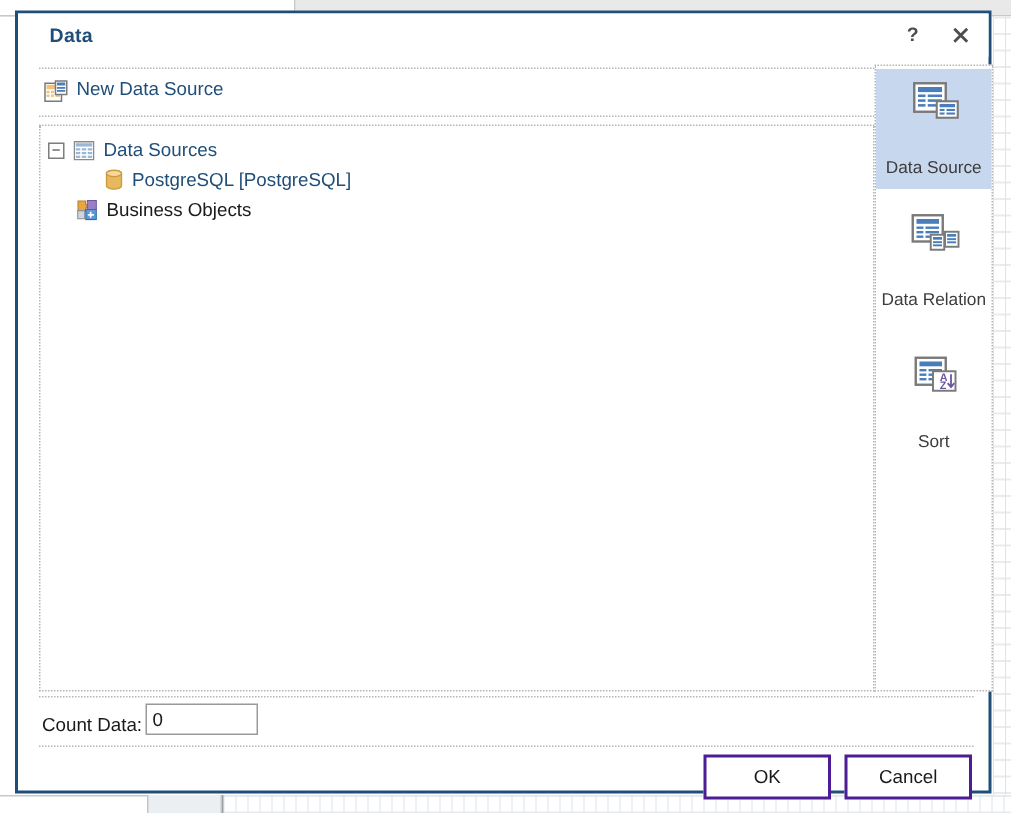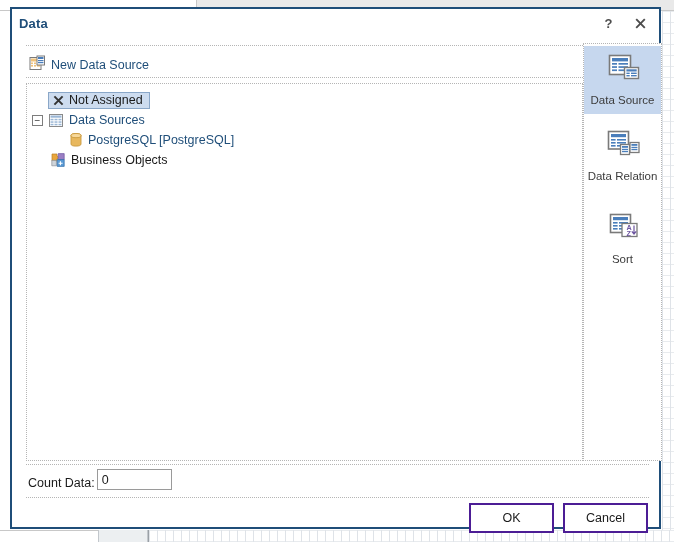--- a/index.html
+++ b/index.html
@@ -39,36 +39,36 @@
     background:#ffffff;
     border:2px solid #1f4e79;
     box-sizing:border-box;
     box-shadow:0 0 0 0 rgba(0,0,0,0);
   }
   .titlebar{
     position:relative;height:29px;background:#ffffff;
     display:flex;align-items:center;
   }
   .title-text{
-    margin-left:7px;color:#1f4e79;font-size:13px;font-weight:bold;
+    margin-left:21px;color:#1f4e79;font-size:13px;font-weight:bold;
     letter-spacing:0.2px;
   }
   .title-btns{position:absolute;right:8px;top:4px;display:flex;gap:10px;}
   .tbtn{
     width:22px;height:20px;display:flex;align-items:center;justify-content:center;
     color:#444;font-size:14px;font-weight:bold;cursor:default;background:transparent;
     border:none;font-family:"Liberation Sans", sans-serif;
   }
   .tbtn svg{display:block;}
 
   .hdr-sep{position:absolute;left:14px;top:36px;width:623px;height:0;border-top:1px dotted #b5b5b5;}
   .hdr-sep2{position:absolute;left:14px;top:68px;width:623px;height:0;border-top:1px dotted #b5b5b5;}
 
   .newsrc{
-    position:absolute;left:16px;top:43px;height:20px;display:flex;align-items:flex-end;gap:5px;
+    position:absolute;left:16px;top:43px;height:20px;display:flex;align-items:flex-start;gap:5px;
   }
   .newsrc-label{font-size:12.5px;color:#1f4e79;}
 
   
   .tree-panel{
     position:absolute;left:14px;top:74px;width:557px;height:378px;
     border:1px dotted #b5b5b5;background:#ffffff;box-sizing:border-box;
     overflow:hidden;
   }
   .tree{padding:6px 0 0 0;font-size:12.5px;color:#1a1a1a;}
@@ -106,21 +106,21 @@
     display:flex;align-items:center;justify-content:center;cursor:default;
   }
 
   
   .gallery{
     position:absolute;left:571px;top:34px;width:79px;height:418px;
     border:1px dotted #b5b5b5;box-sizing:border-box;background:#ffffff;
   }
   .gitem{
     width:100%;box-sizing:border-box;padding:6px 2px 7px 2px;
-    display:flex;flex-direction:column;align-items:center;gap:8px;
+    display:flex;flex-direction:column;align-items:center;gap:20px;
     background:transparent;
   }
   .gitem.active{background:#c6d7ee;}
   .gitem .glabel{
     font-size:11.5px;color:#3c3c3c;text-align:center;line-height:12.5px;
     max-width:74px;
   }
   .gicon{width:40px;height:34px;display:flex;align-items:center;justify-content:center;}
   .sep-gal{height:8px;}
 </style>
@@ -178,30 +178,20 @@
       </svg>
     </span>
     <span class="newsrc-label">New Data Source</span>
   </div>
 
   <div class="hdr-sep2"></div>
 
   <div class="tree-panel">
     <div class="tree">
 
-      <div class="trow sel" style="padding-left:21px;">
-        <span class="chip">
-          <span style="display:inline-flex;">
-            <svg width="11" height="11" viewBox="0 0 11 11" aria-hidden="true">
-              <path d="M1.4 1.4 L9.6 9.6 M9.6 1.4 L1.4 9.6" stroke="#333333" stroke-width="2" stroke-linecap="butt"></path>
-            </svg>
-          </span>
-          <span class="lbl">Not Assigned</span>
-        </span>
-      </div>
 
       <div class="trow" style="padding-left:5px;">
         <span class="expander">−</span>
         <span style="display:inline-block;width:6px;"></span>
         <span style="display:inline-flex;">
           <svg width="14" height="13" viewBox="0 0 14 13" aria-hidden="true">
             <rect x="0.5" y="0.5" width="13" height="12" fill="#ffffff" stroke="#8a8a8a" stroke-width="1"></rect>
             <rect x="1.5" y="1.5" width="11" height="2.2" fill="#9bb7d6"></rect>
             <g fill="#9bb7d6">
               <rect x="1.5" y="4.8" width="3" height="1.5"></rect>

